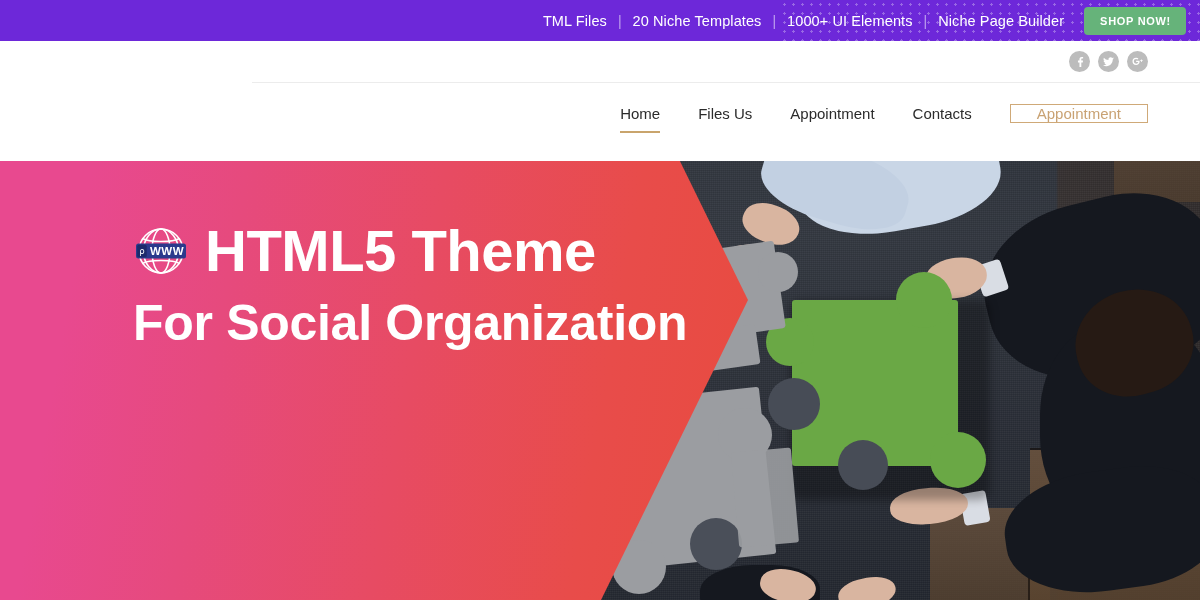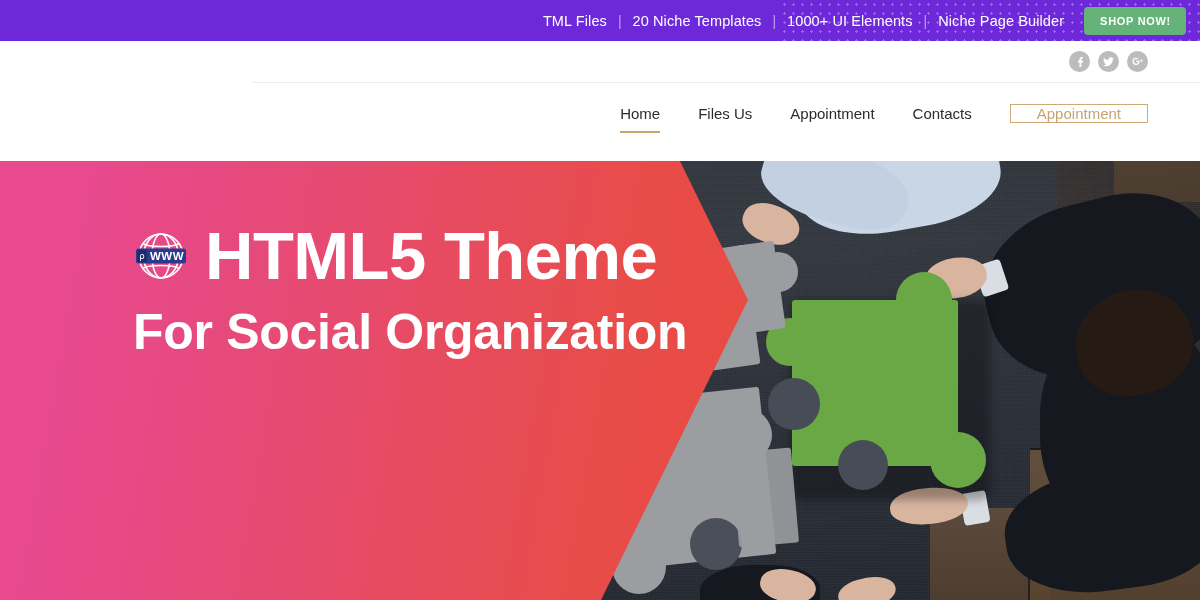--- a/index.html
+++ b/index.html
@@ -163,21 +163,21 @@
   
   .hero-text {
     position:absolute; left:0; top:222px; width:720px;
     z-index:6; padding-left:133px;
   }
   .hero-line1 {
     display:flex; align-items:center; gap:16px;
   }
   .globe-icon { width:56px; height:56px; flex:0 0 56px; }
   .hero-h1 {
-    color:#fff; font-size:67px; font-weight:bold;
+    color:#fff; font-size:58px; font-weight:bold;
     letter-spacing:-.5px; line-height:1;
     white-space:nowrap;
   }
   .hero-h2 {
     color:#fff; font-size:50px; font-weight:bold;
     letter-spacing:-.3px; line-height:1.18;
     margin-top:14px; white-space:nowrap;
   }
 </style>
 </head>

